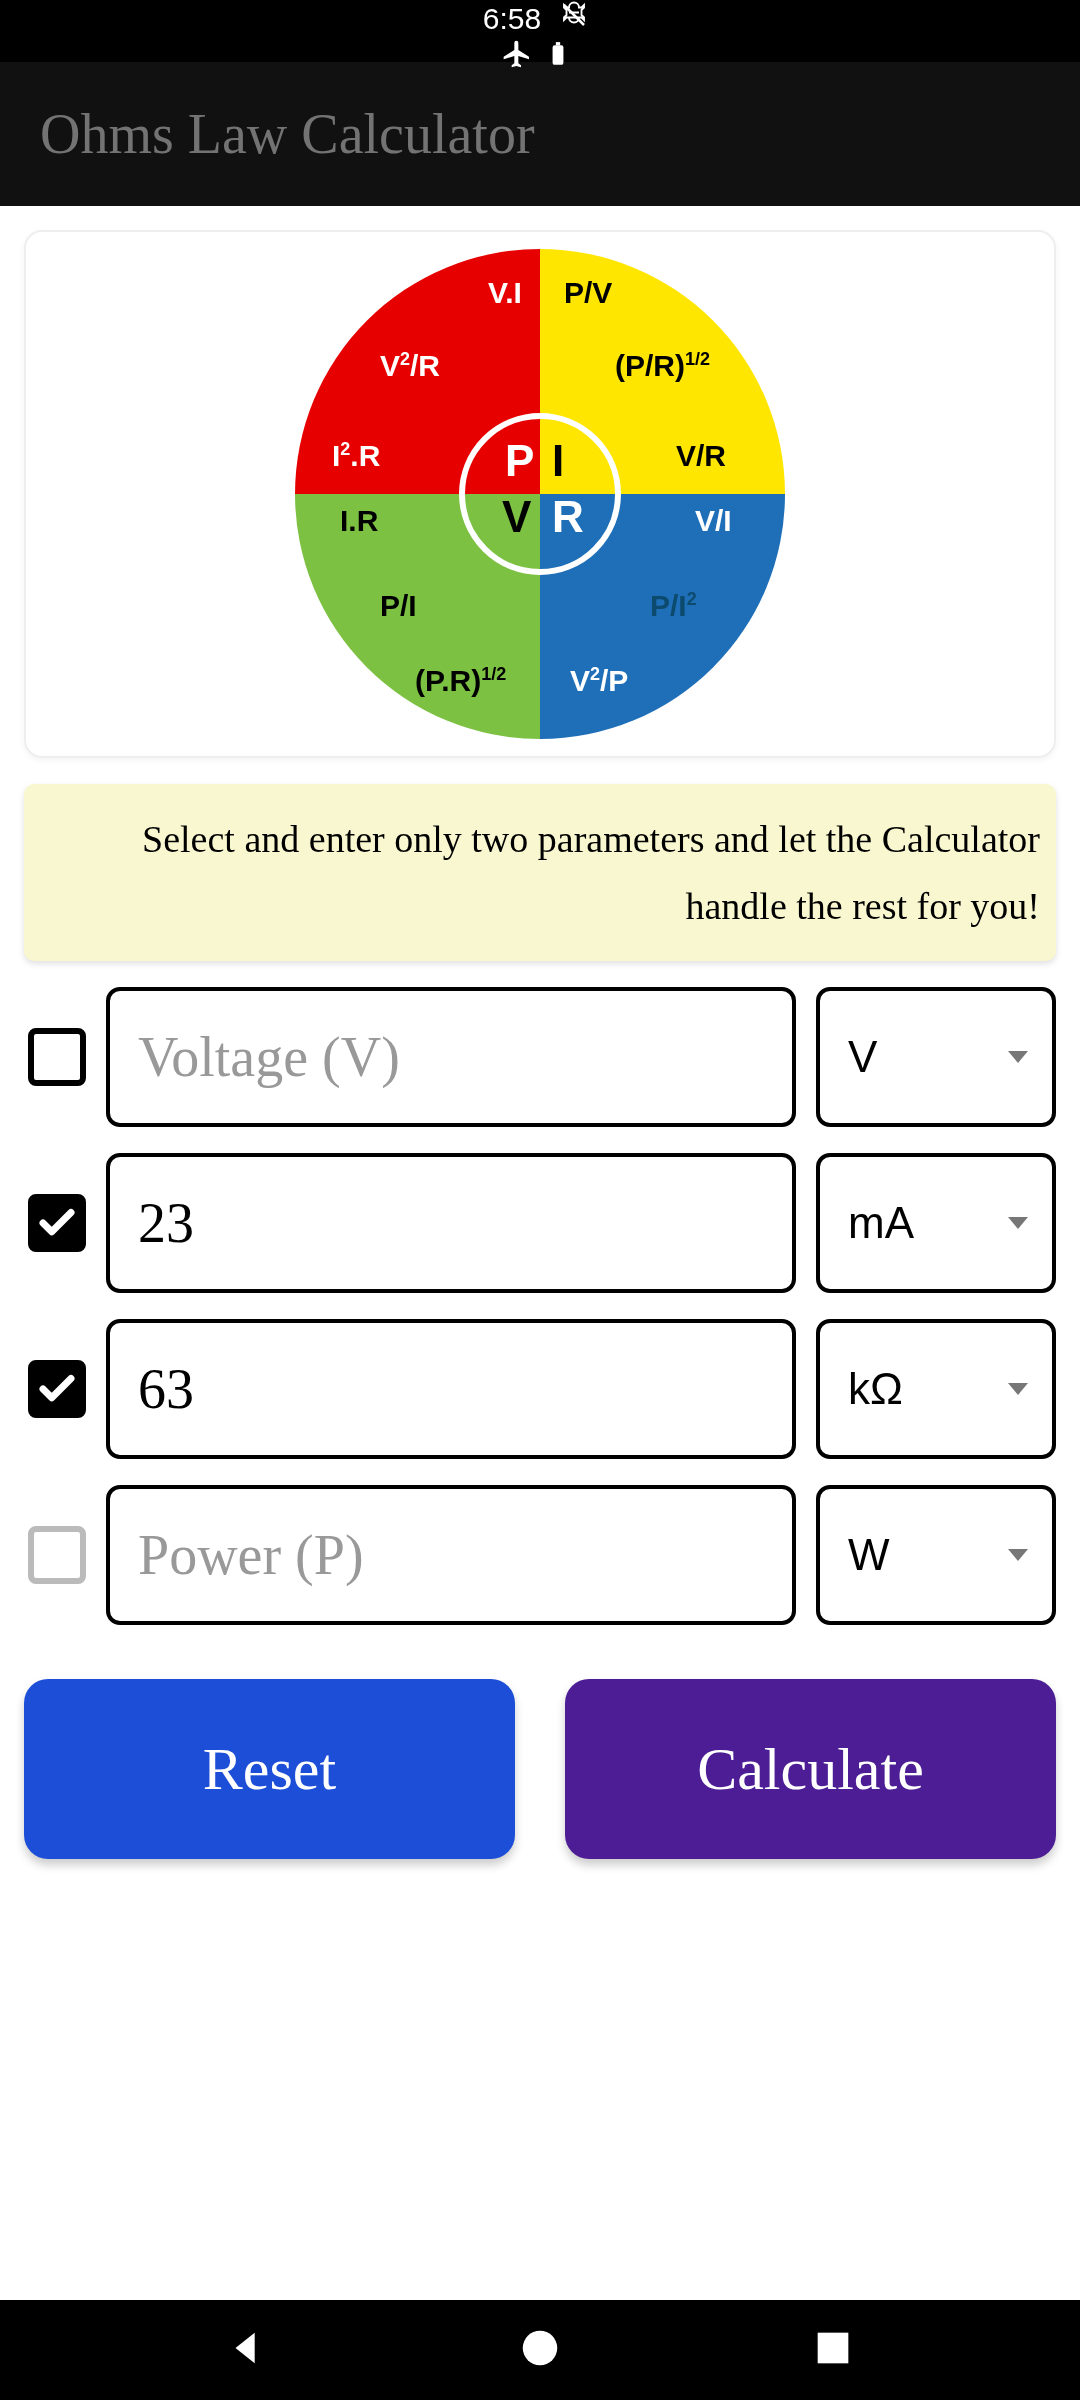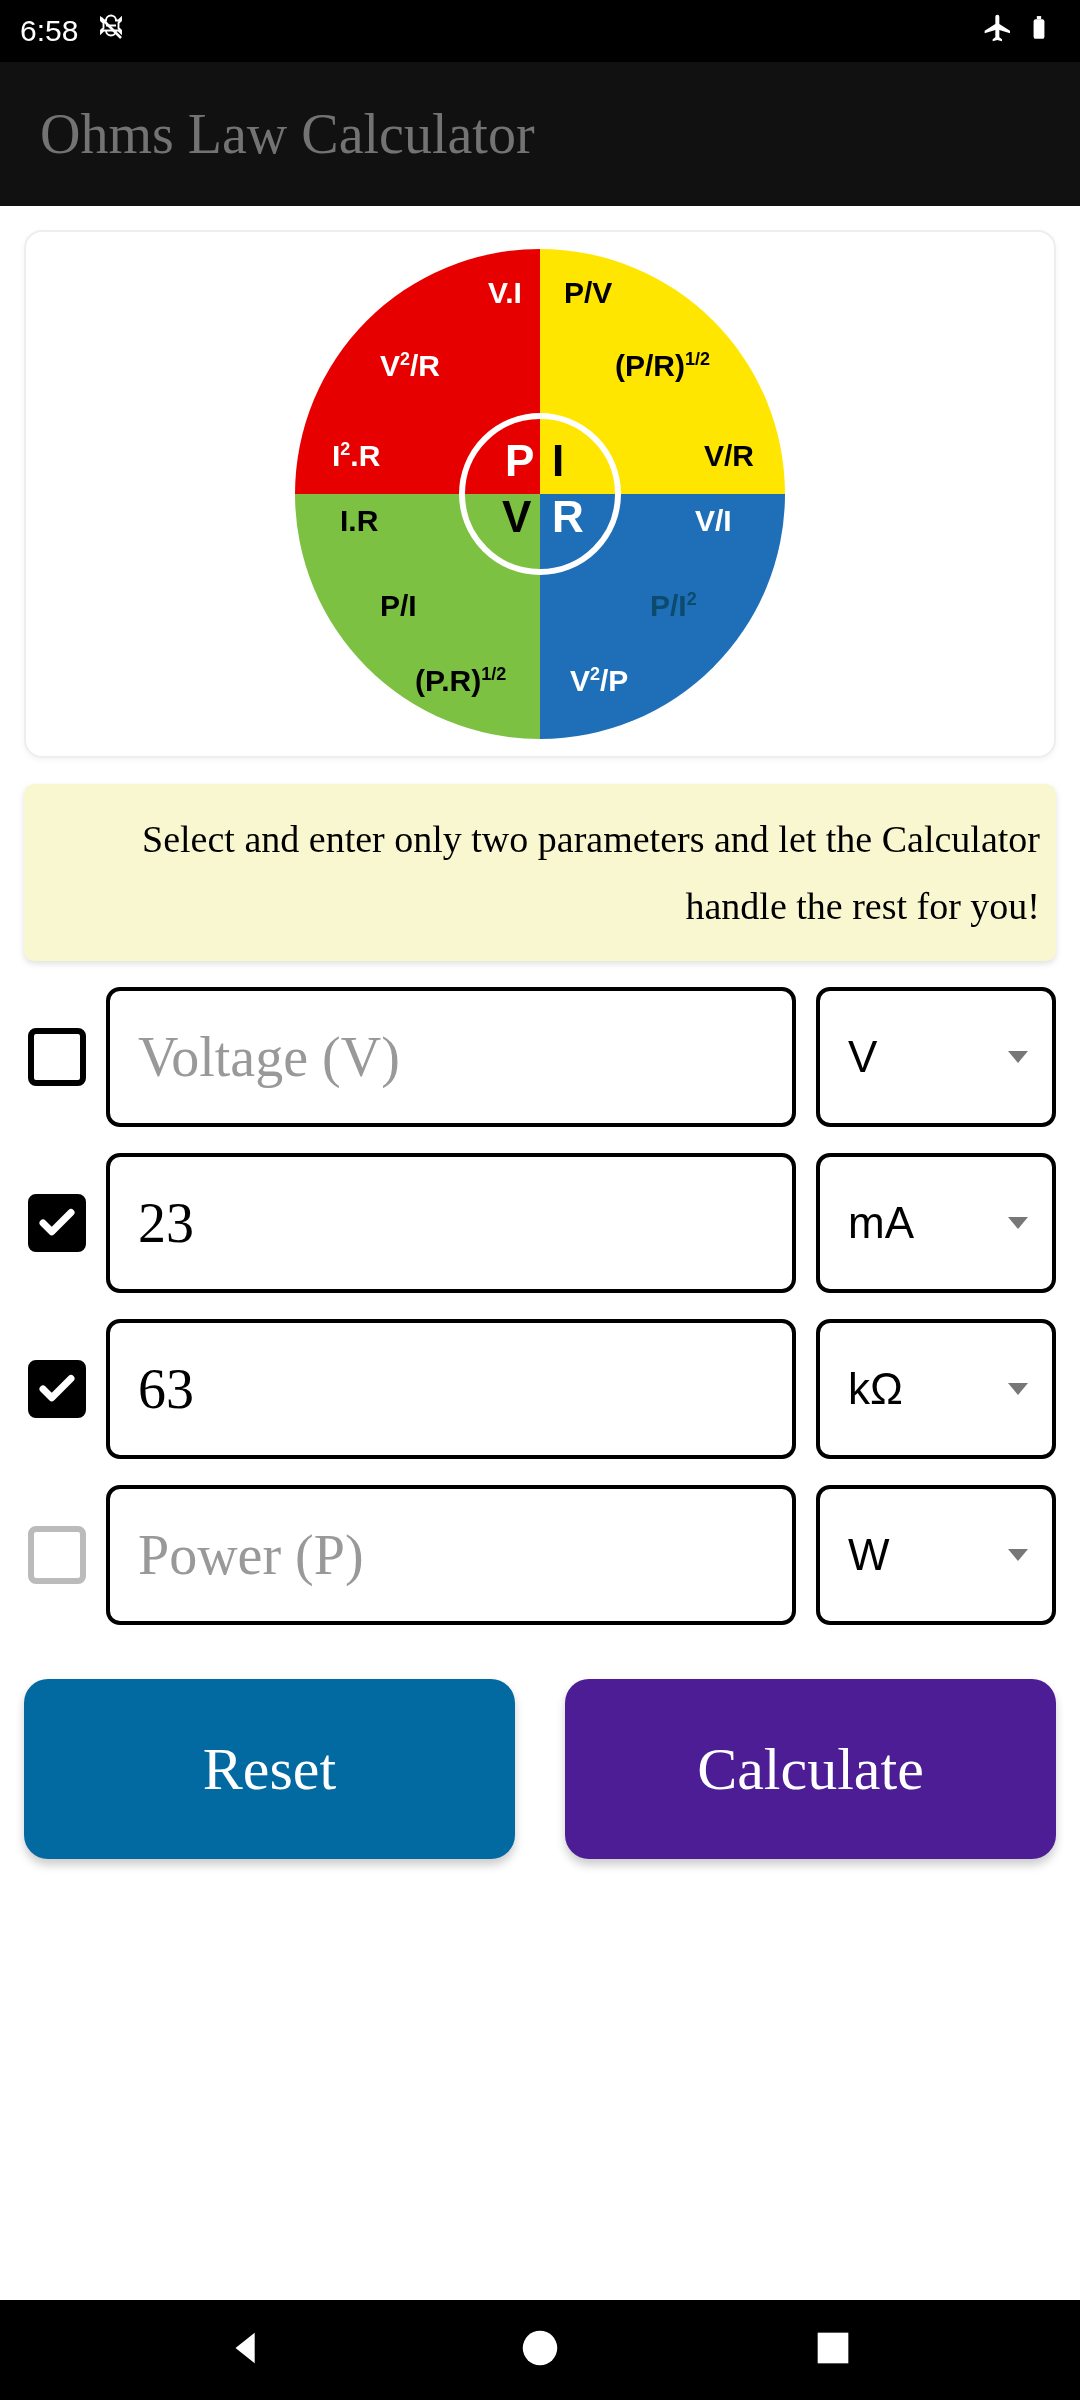--- a/index.html
+++ b/index.html
@@ -14,20 +14,21 @@
   .status-bar {
     height: 62px;
     background: #000;
     color: #fff;
     display: flex;
     align-items: center;
     justify-content: space-between;
     padding: 0 28px 0 20px;
     font-family: -apple-system, sans-serif;
     font-size: 30px;
+    flex-direction: column;
   }
   .status-left { display: flex; align-items: center; gap: 18px; }
   .status-right { display: flex; align-items: center; gap: 12px; }
   .app-bar {
     height: 144px;
     background: #111;
     color: #737373;
     display: flex;
     align-items: center;
     padding: 0 40px;
@@ -128,21 +129,21 @@
     flex: 1;
     height: 180px;
     border-radius: 24px;
     display: flex;
     align-items: center;
     justify-content: center;
     font-size: 60px;
     color: #fff;
     box-shadow: 0 6px 10px rgba(0,0,0,0.2);
   }
-  .btn-reset { background: #0369a1; text-align: right; }
+  .btn-reset { background: #1d4ed8; text-align: right; }
   .btn-calc { background: #4c1d95; }
   .nav-bar {
     position: absolute;
     bottom: 0; left: 0; right: 0;
     height: 100px;
     background: #000;
     display: flex;
     align-items: center;
     justify-content: space-around;
     padding: 0 100px;
@@ -199,21 +200,21 @@
       <span class="wheel-label" style="color:#000;font-size:44px;left:272px;top:192px">I</span>
       <span class="wheel-label" style="color:#000;font-size:44px;left:222px;top:248px">V</span>
       <span class="wheel-label" style="color:#fff;font-size:44px;left:272px;top:248px">R</span>
       
       <span class="wheel-label" style="color:#fff;left:208px;top:32px">V.I</span>
       <span class="wheel-label" style="color:#fff;left:100px;top:105px">V<sup>2</sup>/R</span>
       <span class="wheel-label" style="color:#fff;left:52px;top:195px">I<sup>2</sup>.R</span>
       
       <span class="wheel-label" style="color:#000;left:284px;top:32px">P/V</span>
       <span class="wheel-label" style="color:#000;left:335px;top:105px">(P/R)<sup>1/2</sup></span>
-      <span class="wheel-label" style="color:#000;left:424px;top:195px">V/R</span>
+      <span class="wheel-label" style="color:#000;left:396px;top:195px">V/R</span>
       
       <span class="wheel-label" style="color:#000;left:60px;top:260px">I.R</span>
       <span class="wheel-label" style="color:#000;left:100px;top:345px">P/I</span>
       <span class="wheel-label" style="color:#000;left:135px;top:420px">(P.R)<sup>1/2</sup></span>
       
       <span class="wheel-label" style="color:#fff;left:415px;top:260px">V/I</span>
       <span class="wheel-label" style="color:#0c4a6e;left:370px;top:345px">P/I<sup>2</sup></span>
       <span class="wheel-label" style="color:#fff;left:290px;top:420px">V<sup>2</sup>/P</span>
     </div>
   </div>

